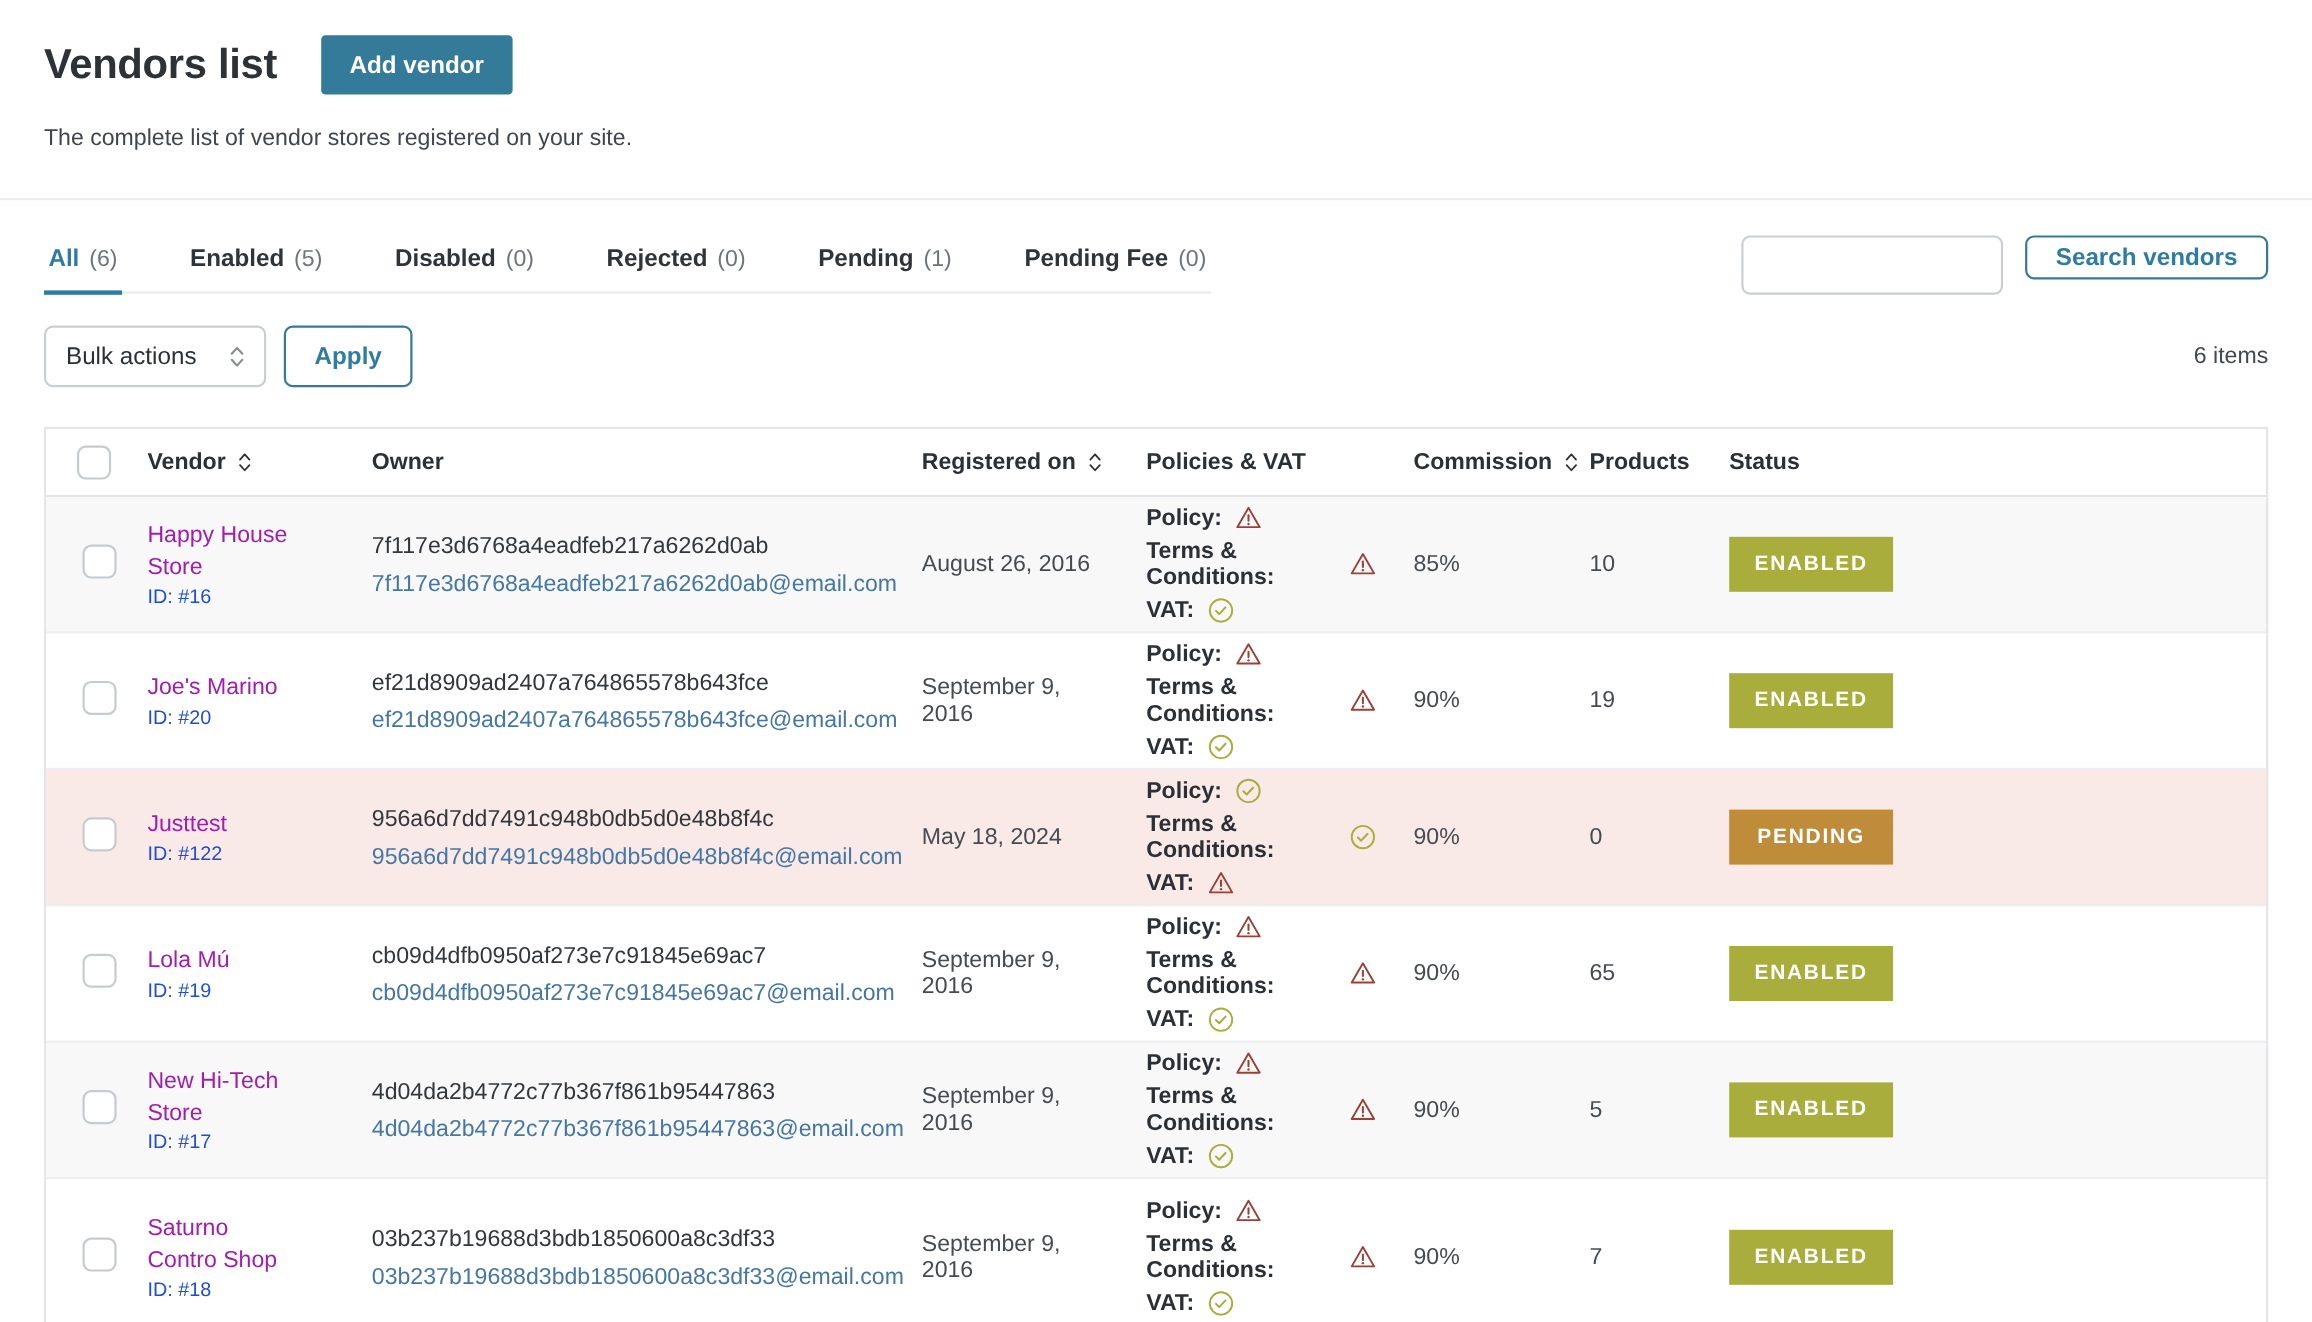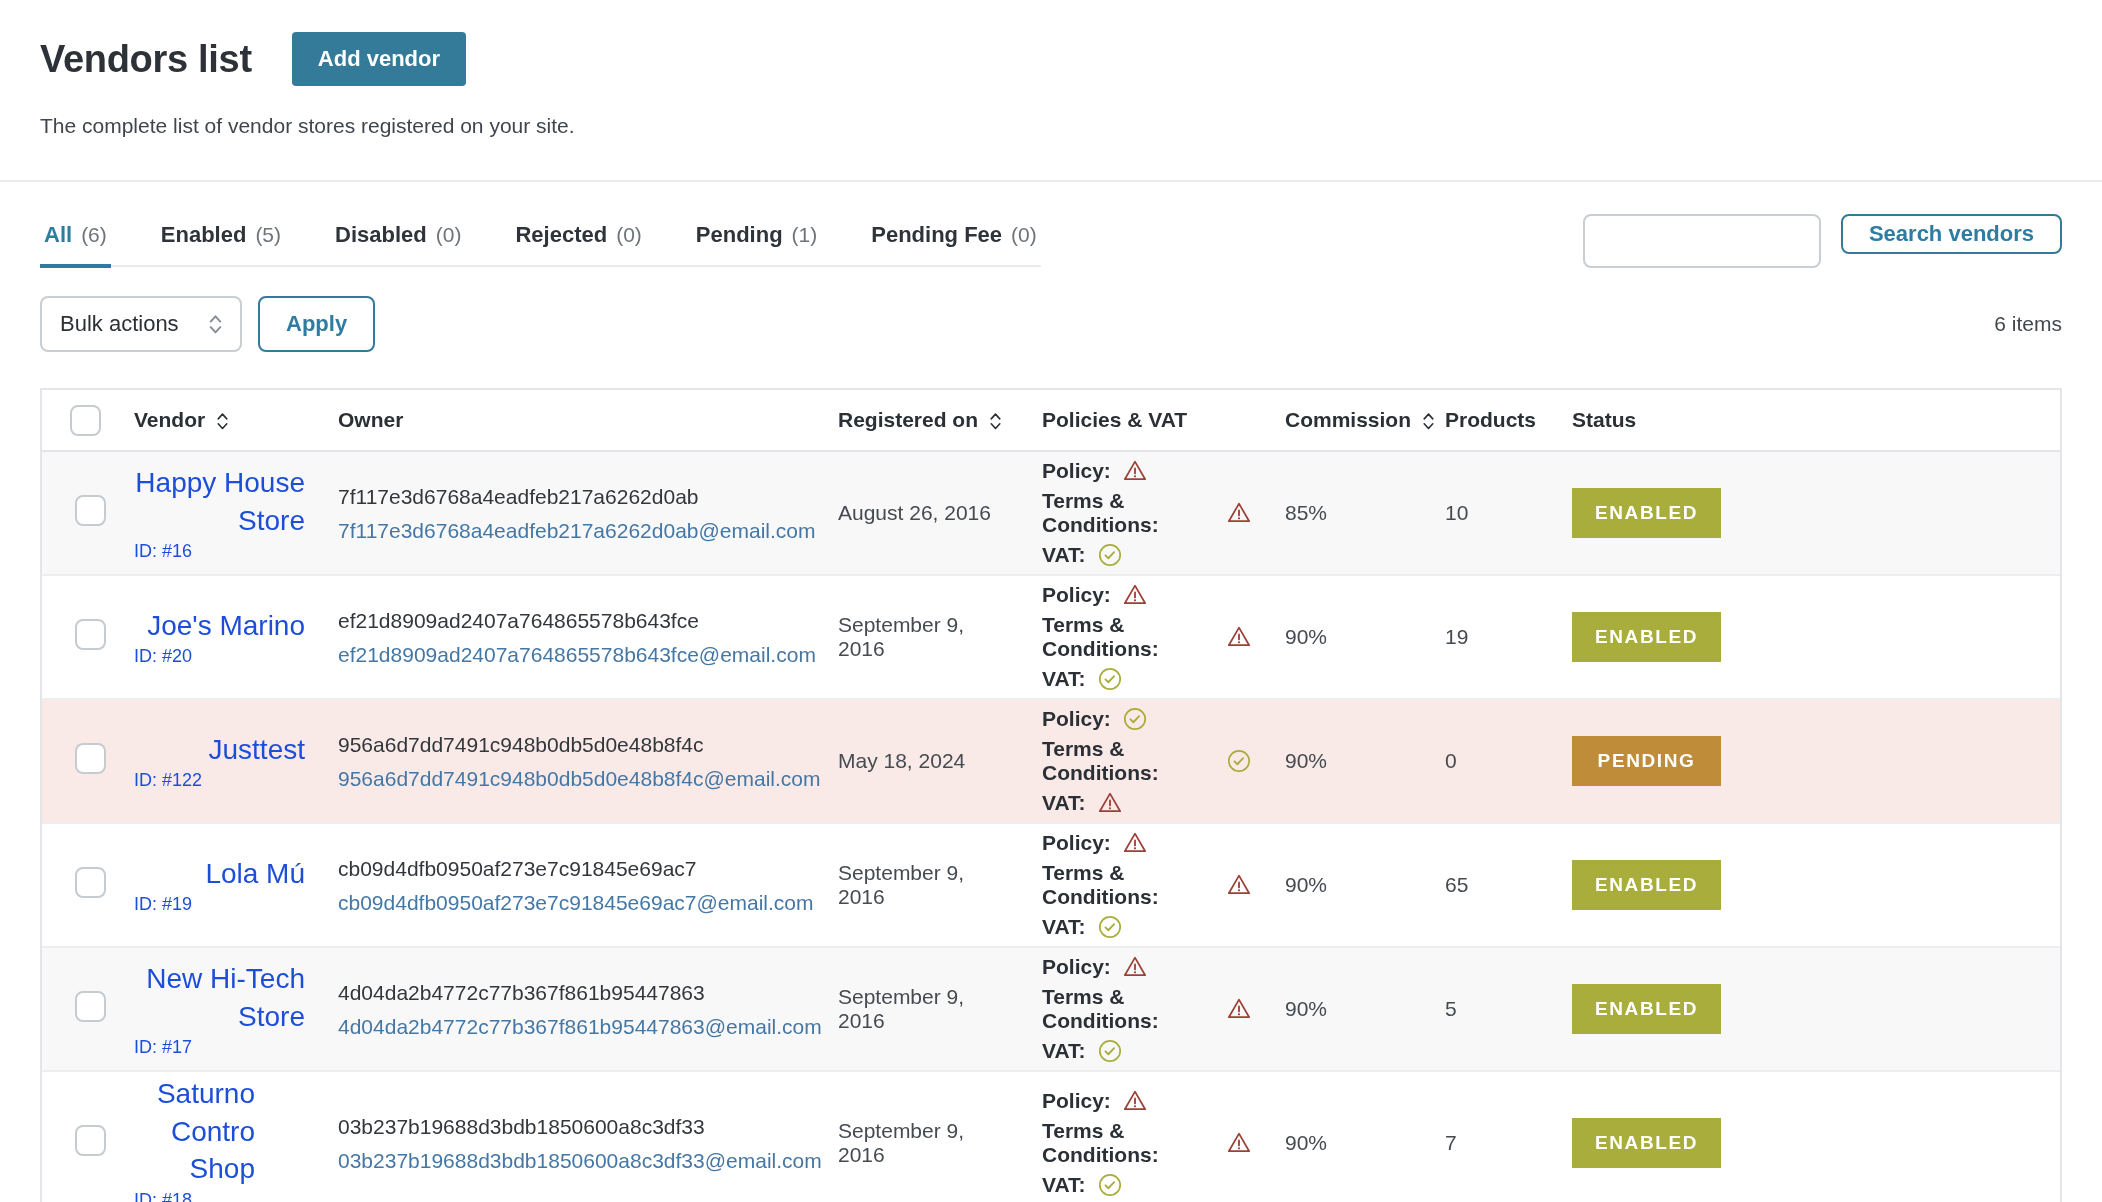--- a/index.html
+++ b/index.html
@@ -11,21 +11,21 @@
   .title-row { display: flex; align-items: center; gap: 40px; }
   .page-title { font-size: 38px; font-weight: 600; color: #2d3238; letter-spacing: -0.3px; }
   .add-vendor-btn { background: #337b98; color: #fff; border: none; border-radius: 4px;
     font-family: inherit; font-size: 22px; font-weight: 600; padding: 14px 26px; cursor: pointer; }
   .subtitle { margin-top: 28px; font-size: 21px; color: #3f464d; }
   .header-divider { margin-top: 42px; border-bottom: 2px solid #ececec; }
 
   
   .tabs-search-row { display: flex; justify-content: space-between; align-items: flex-start;
     padding: 40px 40px 0 40px; }
-  .tabs { display: flex; gap: 46px; border-bottom: 2px solid #e9ebed; }
+  .tabs { display: flex; gap: 58px; border-bottom: 2px solid #e9ebed; }
   .tab { display: flex; gap: 9px; align-items: baseline; font-size: 22px; font-weight: 600;
     color: #2f343a; padding: 0 4px 16px 4px; border-bottom: 4px solid transparent;
     margin-bottom: -3px; text-decoration: none; cursor: pointer; }
   .tab .count { color: #6e747a; font-weight: 400; font-size: 21px; }
   .tab.active { color: #2e7ca1; border-bottom-color: #2e7ca1; }
   .search-area { display: flex; gap: 20px; margin-top: -8px; }
   .search-input { width: 238px; height: 54px; border: 2px solid #c9ced3; border-radius: 8px;
     font-family: inherit; font-size: 21px; padding: 0 16px; color: #2b3036; }
   .search-btn { height: 40px; padding: 0 26px; background: #fff; border: 2px solid #337b98;
     border-radius: 8px; color: #2e7ca1; font-family: inherit; font-size: 22px; font-weight: 600;
@@ -41,33 +41,33 @@
   .apply-btn { height: 56px; padding: 0 26px; background: #fff; border: 2px solid #337b98;
     border-radius: 8px; color: #2e7ca1; font-family: inherit; font-size: 22px; font-weight: 600;
     cursor: pointer; }
   .items-count { font-size: 21px; color: #42484e; }
 
   
   .vendors-table { margin: 36px 40px 0 40px; border: 2px solid #e3e5e8; }
   .grid-cols { display: grid;
     grid-template-columns: 59px 204px 500px 204px 243px 160px 127px 1fr; }
   .thead { height: 62px; align-items: center; border-bottom: 2px solid #e3e5e8; background: #fff; }
-  .hcell { display: flex; align-items: flex-end; gap: 10px; padding-left: 33px;
+  .hcell { display: flex; align-items: center; gap: 10px; padding-left: 33px;
     font-size: 21px; font-weight: 600; color: #2b3036; }
   .hcell.sortable { cursor: pointer; }
   .cell-check-h, .cell-check { padding-left: 28px; }
   .row { min-height: 124px; align-items: center; border-bottom: 2px solid #eceef0; background: #fff; }
   .row:last-child { border-bottom: none; }
   .row.striped { background: #f8f8f8; }
   .row.pending-row { background: #f9eae8; }
   .cell { padding-left: 33px; font-size: 21px; color: #454b51; }
   input[type="checkbox"] { appearance: none; -webkit-appearance: none; width: 31px; height: 31px;
     border: 2px solid #c6cbd0; border-radius: 8px; background: #fff; cursor: pointer; }
-  .vendor-link { display: block; color: #1d4ed8; text-decoration: none; font-size: 28px;
-    line-height: 1.35; cursor: pointer; text-align: right; }
+  .vendor-link { display: block; color: #a21caf; text-decoration: none; font-size: 21px;
+    line-height: 1.35; cursor: pointer; }
   .vendor-id { margin-top: 2px; font-size: 18px; color: #1d4ed8; }
   .owner-hash { font-size: 21px; color: #32373c; line-height: 1.3; }
   .owner-email { display: block; margin-top: 8px; color: #4577a5; text-decoration: none;
     font-size: 21px; cursor: pointer; }
   .policy-line { display: flex; align-items: center; gap: 11px; margin: 5px 0; }
   .plabel { font-weight: 600; color: #2b3036; font-size: 21px; }
   .icon { display: inline-flex; flex: none; }
   .status-badge { display: inline-block; width: 149px; text-align: center; padding: 14px 0;
     color: #fff; font-size: 19px; font-weight: 700; letter-spacing: 1.6px; }
   .status-badge.enabled { background: #a9ad3c; }

